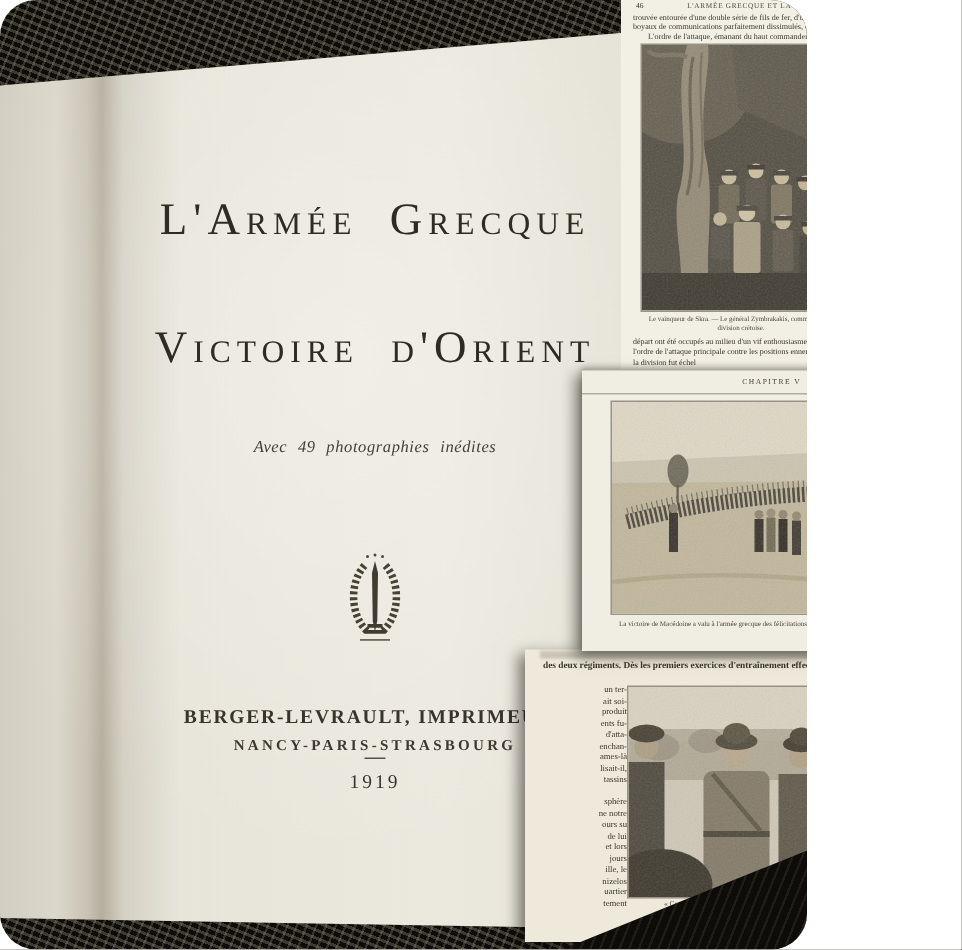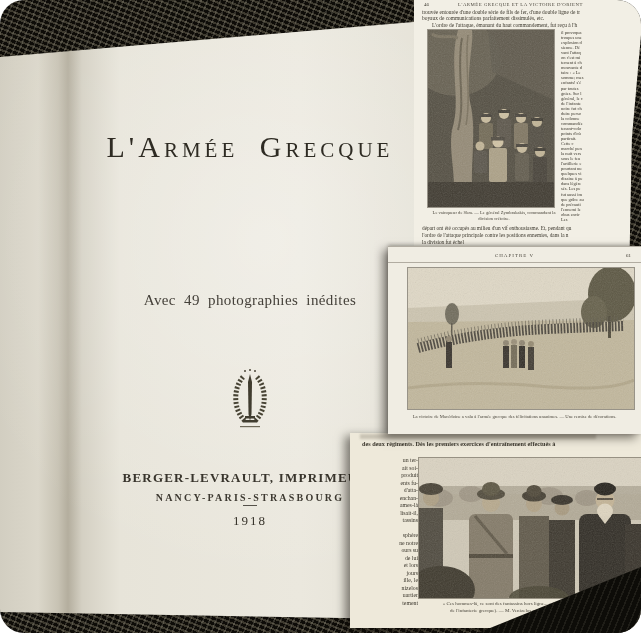--- a/index.html
+++ b/index.html
@@ -1,33 +1,33 @@
 <!DOCTYPE html>
 <html><head>
 <meta charset="utf-8">
 <style>
   html,body{margin:0;padding:0;background:#ffffff;}
-  .shot{position:relative;width:641px;height:633px;border-radius:24px;overflow:hidden;
+  .shot{position:relative;width:538px;height:633px;border-radius:24px;overflow:hidden;
     background-color:#15130e;
     background-image:
       repeating-linear-gradient(112deg, rgba(205,200,180,0.20) 0 1.5px, rgba(0,0,0,0) 1.5px 6px),
       repeating-linear-gradient(22deg, rgba(95,90,74,0.55) 0 2px, rgba(10,8,5,0.65) 2px 5px);
     font-family:"Liberation Serif","DejaVu Serif",serif;}
   .page-area{position:absolute;inset:0;z-index:1;
     clip-path:polygon(0 57px, 461px 18px, 461px 620px, 0 612px);
     background:
       radial-gradient(ellipse at 42% 38%, rgba(255,255,255,0.30), rgba(255,255,255,0) 62%),
       linear-gradient(90deg,#d2cec1 0,#dbd7ca 38px,#c8c3b4 58px,#b4ae9e 68px,#d4d0c3 82px,#e7e4d9 120px,#ebe8de 300px,#e2dfd3 461px);}
   .titlepage{position:absolute;left:78px;top:0;width:344px;height:100%;text-align:center;color:#2f2c25;}
   .tp-el{position:absolute;left:0;width:100%;}
   .t-main{font-size:30px;font-variant:small-caps;letter-spacing:4px;word-spacing:10px;color:#2e2b23;}
   #t1{top:130px;} 
   #t2{top:189px;font-size:13px;font-variant:small-caps;letter-spacing:4px;word-spacing:8px;color:#3a362e;}
   #t3{top:215px;}
-  .t-sub{font-size:15px;letter-spacing:0.4px;word-spacing:4px;color:#45413a;}
+  .t-sub{font-style:italic;font-size:11px;letter-spacing:0.4px;word-spacing:4px;color:#45413a;}
   #s1{top:292px;} #s2{top:314px;}
   #orn{top:368px;left:150px;width:44px;height:62px;}
   #pub{top:470px;font-weight:700;font-size:13px;letter-spacing:1.2px;color:#38342c;}
   #cit{top:492px;font-weight:700;font-size:10px;letter-spacing:2.2px;color:#3d3931;}
   #dash{top:505px;left:165px;width:14px;height:1px;background:#55514a;}
   #year{top:513px;font-size:13px;letter-spacing:2px;color:#38342c;}
 
   .clip{position:absolute;background:#f1eee4;color:#3a362c;box-shadow:-5px 4px 10px rgba(15,12,6,0.55);}
   .clip .abs{position:absolute;}
   .photo{border:1px solid rgba(60,54,40,0.5);overflow:hidden;filter:sepia(14%) contrast(96%);}
@@ -81,38 +81,39 @@
         <feColorMatrix type="saturate" values="0"></feColorMatrix>
       </filter>
   </defs>
 </svg>
 
 <div class="shot">
 
   <div class="page-area">
     <div class="titlepage">
       <div class="tp-el t-main" id="t1">L'Armée Grecque</div>
+      <div class="tp-el t-main" id="t3">Victoire d'Orient</div>
       <div class="tp-el t-sub" id="s1">Avec 49 photographies inédites</div>
       <div class="tp-el" id="orn">
         <svg viewBox="0 0 44 62" width="44" height="62">
           <circle cx="17" cy="3" r="1" fill="#4c473a"></circle>
             <circle cx="22" cy="2" r="1" fill="#4c473a"></circle>
             <circle cx="27" cy="3" r="1" fill="#4c473a"></circle>
           <path d="M15,9 C5,20 5,42 17,53" fill="none" stroke="#474334" stroke-width="5" stroke-dasharray="2,1.8"></path>
           <path d="M29,9 C39,20 39,42 27,53" fill="none" stroke="#474334" stroke-width="5" stroke-dasharray="2,1.8"></path>
           <polygon points="22,6 24,14 23.5,46 22,53 20.5,46 20,14" fill="#403c2f"></polygon>
           <rect x="17" y="48" width="10" height="2.5" fill="#403c2f"></rect>
           <rect x="15" y="52" width="14" height="2.5" fill="#403c2f"></rect>
           <rect x="12" y="58" width="20" height="1.2" fill="#6e695a"></rect>
         </svg>
       </div>
       <div class="tp-el" id="pub">BERGER-LEVRAULT, IMPRIMEURS</div>
       <div class="tp-el" id="cit">NANCY-PARIS-STRASBOURG</div>
       <div class="tp-el" id="dash"></div>
-      <div class="tp-el" id="year">1918</div>
+      <div class="tp-el" id="year">1919</div>
     </div>
   </div>
 
   <div class="clip clip-top">
     <div class="abs ct-pagenum">46</div>
     <div class="abs ct-running">L'ARMÉE GRECQUE ET LA VICTOIRE D'ORIENT</div>
     <div class="abs ct-b ct-b1">trouvée entourée d'une double série de fils de fer, d'une double ligne de tr</div>
     <div class="abs ct-b ct-b2">boyaux de communications parfaitement dissimulés, etc.</div>
     <div class="abs ct-b ct-b3">L'ordre de l'attaque, émanant du haut commandement, fut reçu à l'h</div>
     <div class="abs ct-photo photo">

